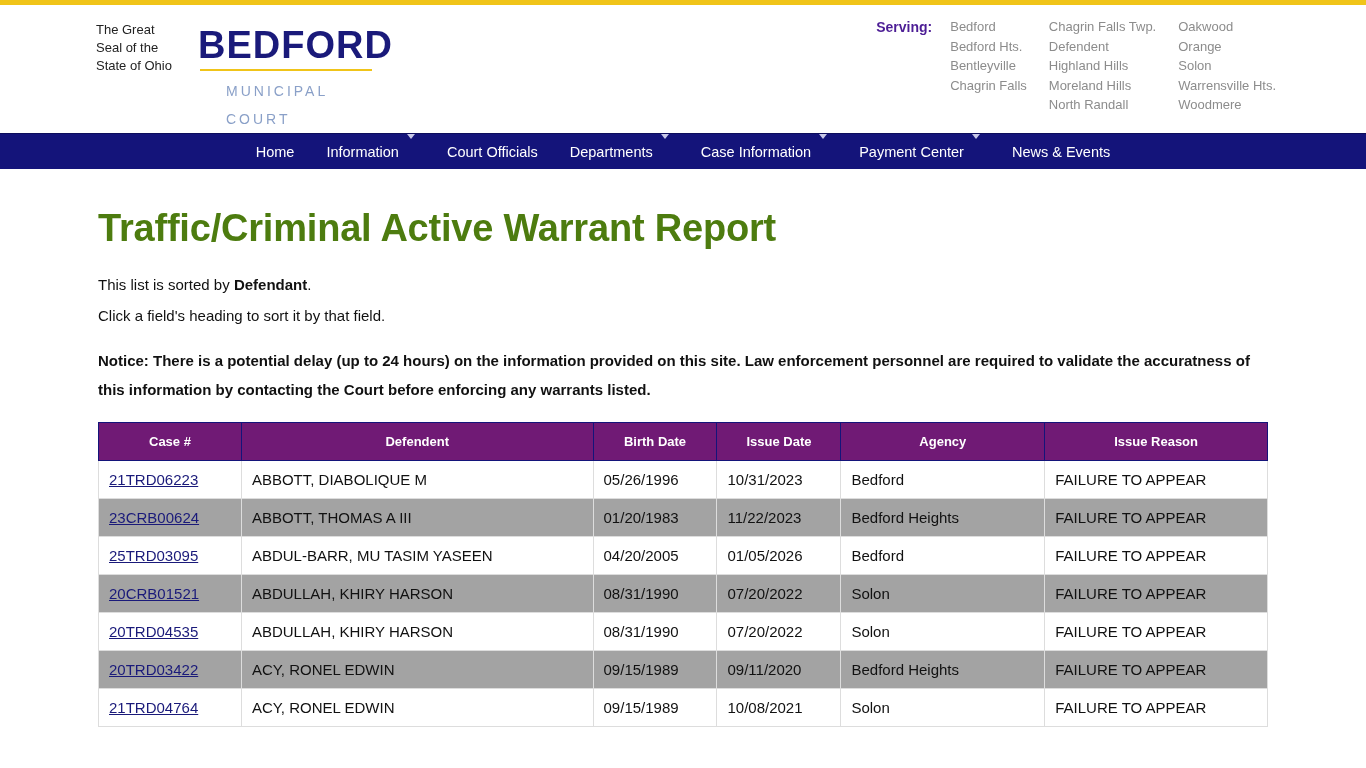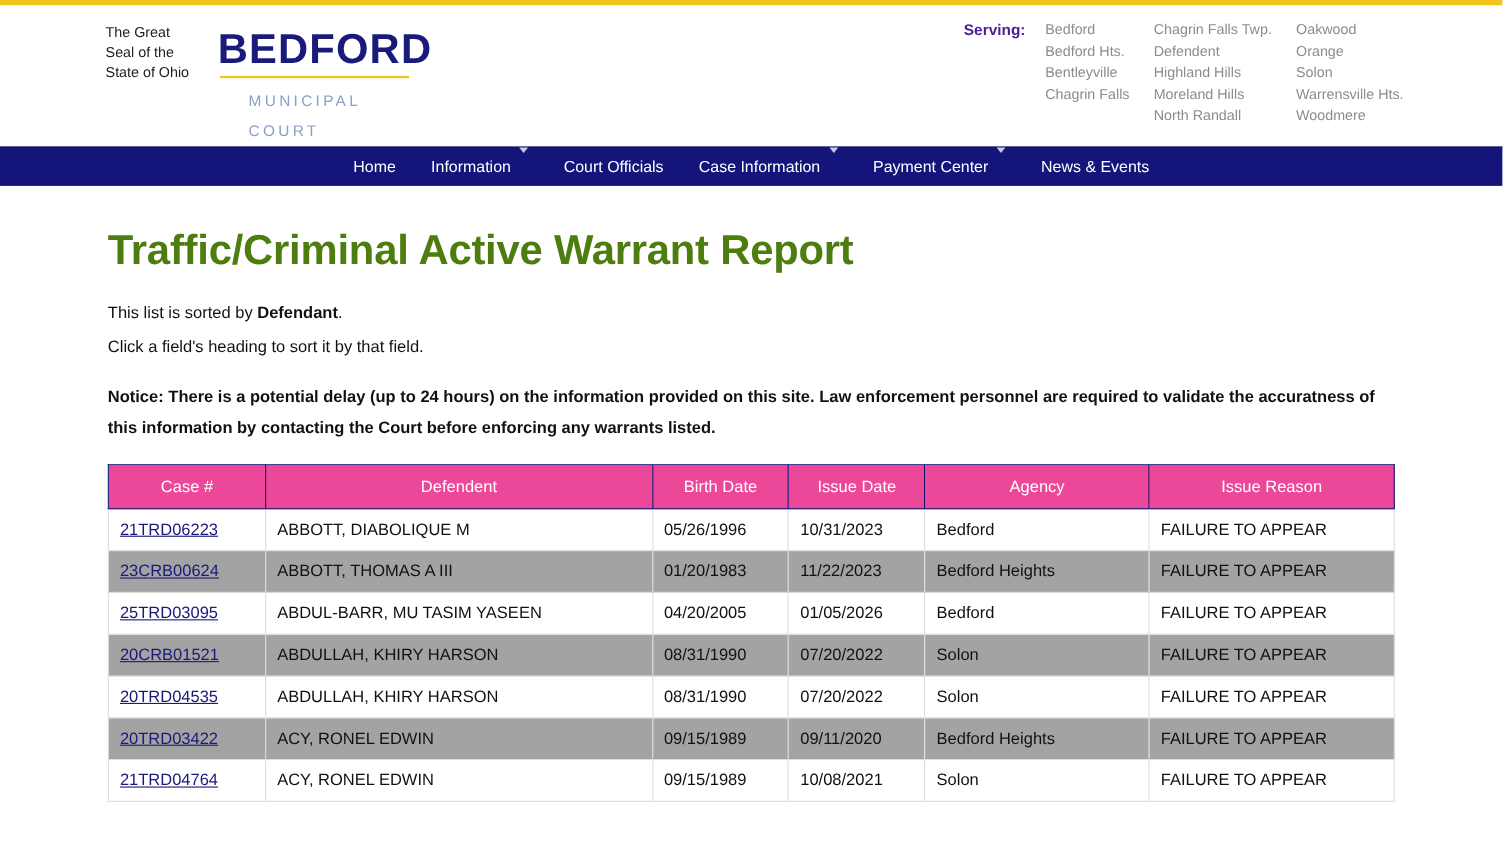--- a/index.html
+++ b/index.html
@@ -125,28 +125,28 @@
     line-height: 29px;
     max-width: 1170px;
   }
   table.report {
     border-collapse: collapse;
     width: 1170px;
     margin-top: 16px;
     font-size: 15px;
   }
   table.report th {
-    background: #ec4899;
+    background: #701a75;
     color: #ffffff;
-    font-weight: normal;
+    font-weight: bold;
     padding: 11px 8px;
     border: 1px solid #14147a;
     text-align: center;
     cursor: pointer;
-    font-size: 15px;
+    font-size: 13px;
   }
   table.report td {
     border: 1px solid #dddddd;
     padding: 10px 10px;
     color: #111;
     background: #ffffff;
   }
   table.report tr.alt td {
     background: #a3a3a3;
   }
@@ -201,20 +201,24 @@
     <span>Home</span>
   </div>
   <div class="navitem">
     <span>Information</span>
     <span class="caret"></span>
   </div>
   <div class="navitem">
     <span>Court Officials</span>
   </div>
   <div class="navitem">
+    <span>Departments</span>
+    <span class="caret"></span>
+  </div>
+  <div class="navitem">
     <span>Case Information</span>
     <span class="caret"></span>
   </div>
   <div class="navitem">
     <span>Payment Center</span>
     <span class="caret"></span>
   </div>
   <div class="navitem">
     <span>News &amp; Events</span>
   </div>

